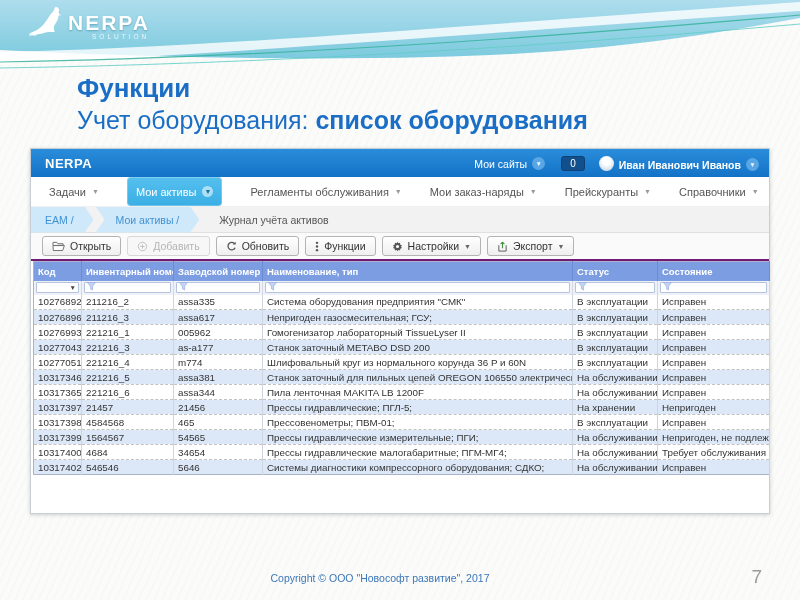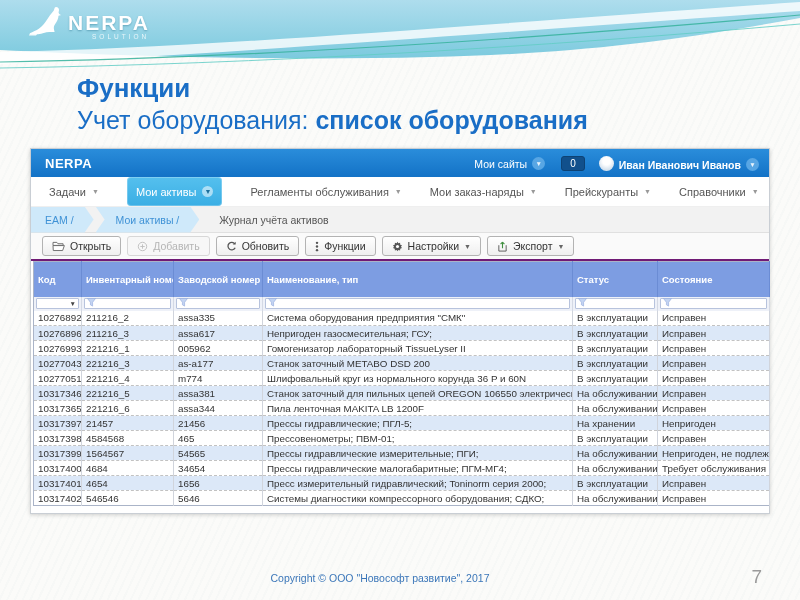--- a/index.html
+++ b/index.html
@@ -66,21 +66,21 @@
           background:linear-gradient(#ffffff,#efefef); border:1px solid #b3b3b3; border-radius:3px;
           font-family:"Liberation Sans",sans-serif; font-size:10.5px; color:#333; }
   .tbtn .dd { font-size:7px; color:#666; }
   .tbtn.disabled { color:#b5b5b5; border-color:#d7d7d7; background:#f7f7f7; }
   .ticon { display:inline-flex; align-items:center; }
 
   
   table.grid { border-collapse:collapse; table-layout:fixed; width:736px; margin:0 2px;
                font-size:9.8px; color:#333; }
   table.grid th { background:#7d9de2; color:#fff; font-size:9.5px; font-weight:bold; text-align:left;
-                  height:35px; padding:0 4px; border-right:1px solid #6b8cd4; white-space:nowrap; overflow:hidden; }
+                  height:19px; padding:0 4px; border-right:1px solid #6b8cd4; white-space:nowrap; overflow:hidden; }
   tr.filter td { height:14px; background:#eef1f8; border-right:1px solid #d4d9e4; padding:1px 2px; }
   .filterbox { height:11px; background:#fff; border:1px solid #b7c3dd; border-radius:1px;
                display:flex; align-items:center; padding:0 2px; }
   .filterbox.combo { justify-content:flex-end; }
   .filterbox .fdd { font-size:6.5px; color:#444; }
   table.grid td.c { height:15px; padding:0 4px; border-right:1px solid #d0d4dc;
                     border-bottom:1px dashed #c2c2c2; white-space:nowrap; overflow:hidden; }
   tr.data:nth-child(even) td.c { background:#dce8f8; }
   table.grid { border:1px solid #aab4c8; }
 
@@ -376,28 +376,20 @@
           </tr>
           <tr class="data">
             <td class="c">10317400</td>
             <td class="c">4684</td>
             <td class="c">34654</td>
             <td class="c">Прессы гидравлические малогабаритные; ПГМ-МГ4;</td>
             <td class="c">На обслуживании</td>
             <td class="c">Требует обслуживания</td>
           </tr>
           <tr class="data">
-            <td class="c">10317401</td>
-            <td class="c">4654</td>
-            <td class="c">1656</td>
-            <td class="c">Пресс измерительный гидравлический; Toninorm серия 2000;</td>
-            <td class="c">В эксплуатации</td>
-            <td class="c">Исправен</td>
-          </tr>
-          <tr class="data">
             <td class="c">10317402</td>
             <td class="c">546546</td>
             <td class="c">5646</td>
             <td class="c">Системы диагностики компрессорного оборудования; СДКО;</td>
             <td class="c">На обслуживании</td>
             <td class="c">Исправен</td>
           </tr>
         </tbody>
     </table>
   </div>

